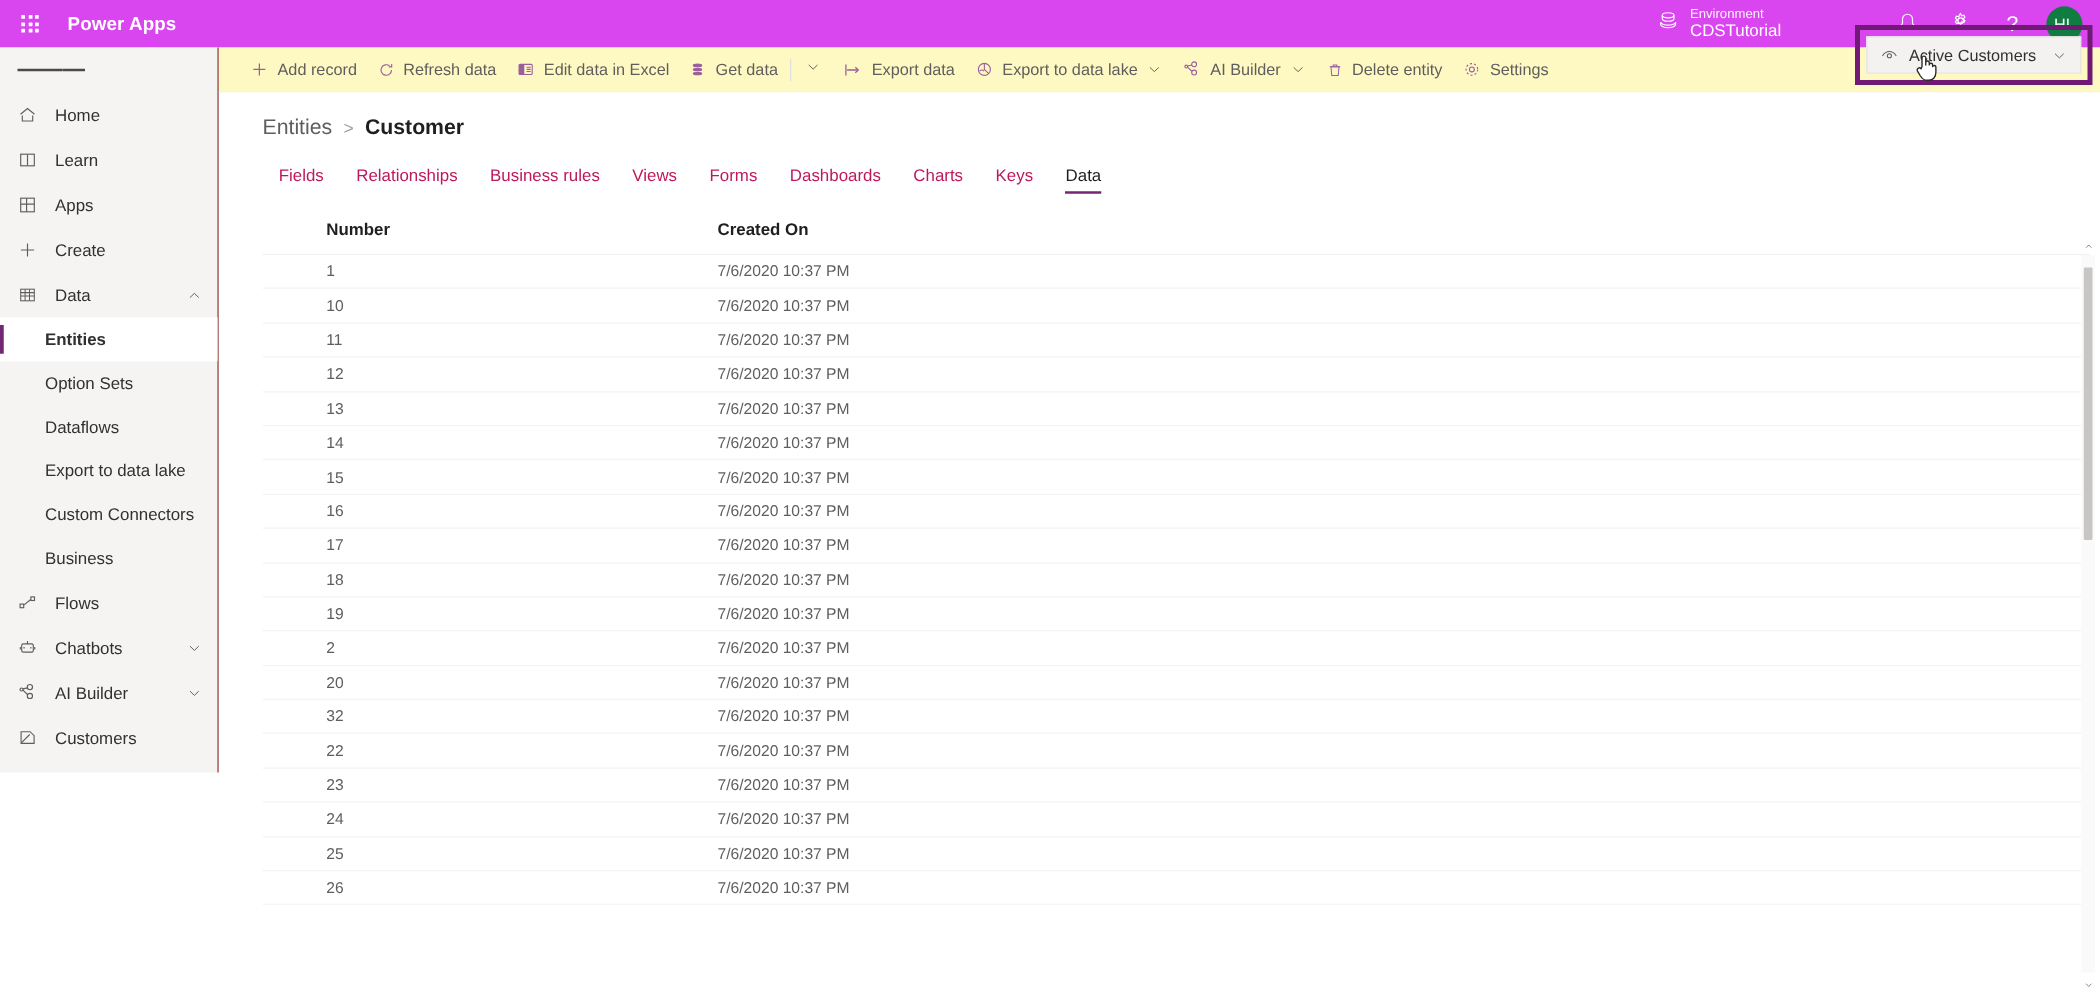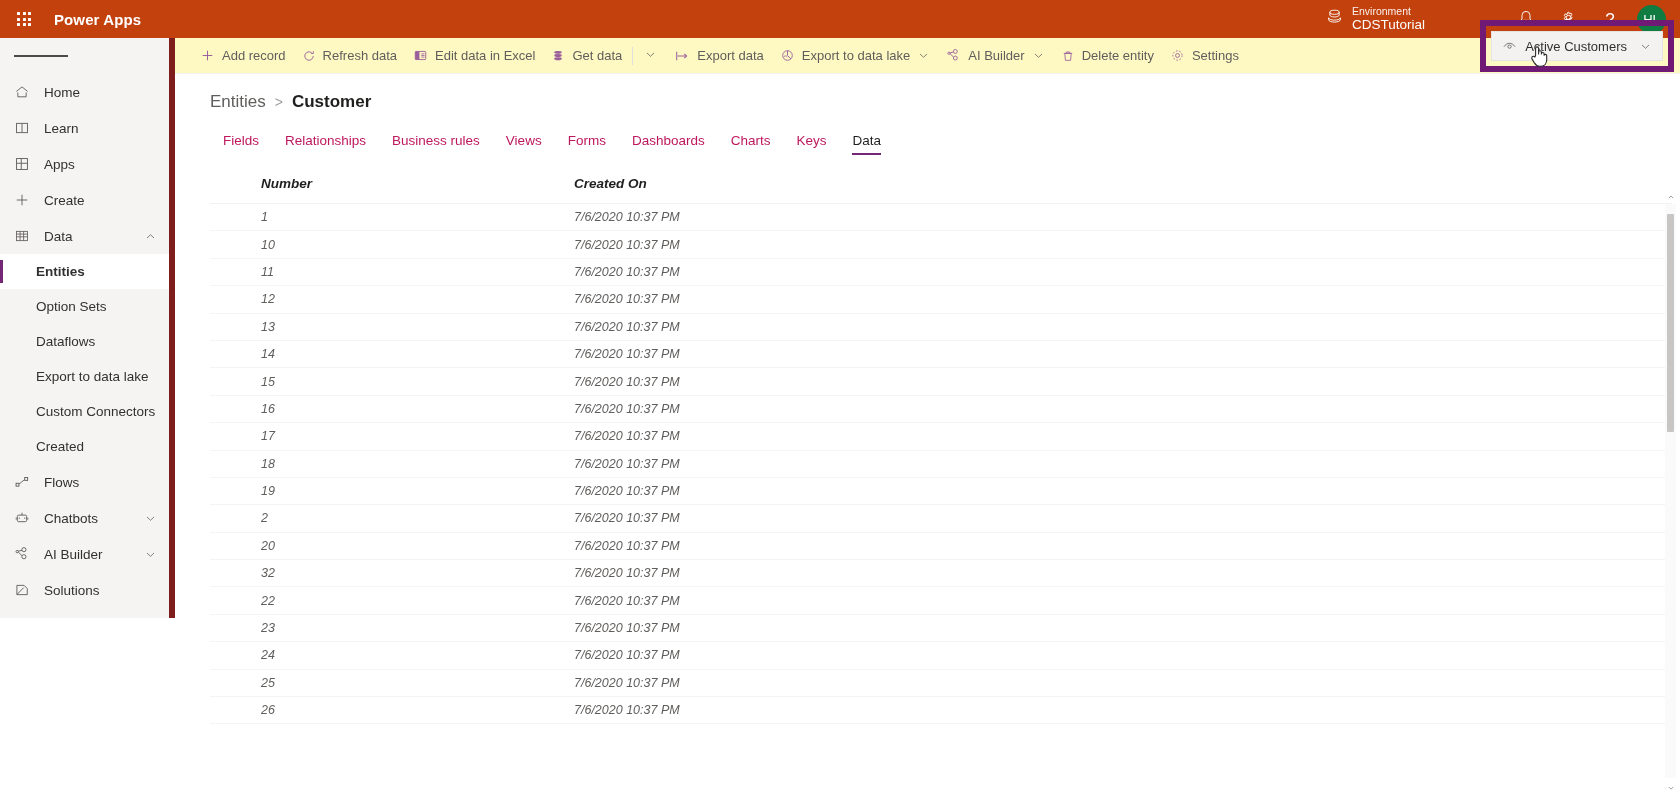--- a/index.html
+++ b/index.html
@@ -6,21 +6,21 @@
   html, body {
     width: 1680px; height: 802px;
     font-family: "Liberation Sans", sans-serif;
     background: #ffffff; overflow: hidden;
   }
   body { position: relative; }
 
   
   .suitebar {
     position: absolute; top: 0; left: 0; width: 1680px; height: 38px;
-    background: #c2410c; display: flex; align-items: center; color: #fff;
+    background: #d946ef; display: flex; align-items: center; color: #fff;
   }
   .waffle { width: 48px; height: 38px; display: flex; align-items: center; justify-content: center; cursor: pointer; }
   .waffle-grid { display: grid; grid-template-columns: repeat(3, 3px); grid-template-rows: repeat(3, 3px); gap: 2.5px; }
   .waffle-grid i { width: 3px; height: 3px; background: #fff; border-radius: 0.5px; display: block; }
   .brand { font-size: 15px; font-weight: bold; letter-spacing: .1px; margin-left: 6px; cursor: pointer; }
 
   .suite-right { margin-left: auto; display: flex; align-items: center; height: 38px; }
   .env-block { display: flex; align-items: center; gap: 9px; margin-right: 80px; }
   .env-text { line-height: 1.15; }
   .env-label { font-size: 10.5px; opacity: .92; display: block; }
@@ -29,21 +29,21 @@
   .avatar {
     width: 29px; height: 29px; border-radius: 50%; background: #107C41;
     color: #fff; font-size: 13px; font-weight: normal;
     display: flex; align-items: center; justify-content: center;
     margin: 0 14px 0 6px; cursor: pointer;
   }
 
   
   .sidenav {
     position: absolute; top: 38px; left: 0; width: 175px; height: 580px;
-    background: #F5F4F3; border-right: 6px solid #7f1d1d;
+    background: #F5F4F3; border-right: 1px solid #7f1d1d;
   }
   .hamburger { height: 36px; display: flex; align-items: center; padding-left: 14px; cursor: pointer; }
   .hamburger span { display: block; width: 18px; height: 1.4px; background: #4A4A4A; margin: 2.6px 0; }
   .nav-item {
     height: 36px; display: flex; align-items: center; padding: 0 12px 0 14px;
     font-size: 13.5px; color: #323130; cursor: pointer; position: relative;
   }
   .nav-ico { width: 20px; display: flex; align-items: center; justify-content: flex-start; flex: 0 0 20px; color: #605E5C; }
   .nav-label { margin-left: 10px; white-space: nowrap; }
   .nav-chev { margin-left: auto; color: #605E5C; display: flex; align-items: center; }
@@ -67,21 +67,21 @@
     font-size: 13px; color: #605E5C; cursor: pointer; white-space: nowrap;
   }
   .cmd .ci { display: flex; align-items: center; justify-content: center; margin-right: 7px; color: #9B5F9B; }
   .cmd .cchev { margin-left: 7px; display: flex; align-items: center; }
   .cmd-split { display: flex; align-items: center; height: 36px; padding: 0 9px; cursor: pointer; color: #605E5C; }
   .cmd-sep { width: 1px; height: 18px; background: #E1DFDD; margin: 0 2px; }
 
   
   .viewsel-wrap {
     position: absolute; top: 20px; right: 6px;
-    border: 6px solid #701a75; padding: 5px; background: transparent;
+    border: 4px solid #701a75; padding: 5px; background: transparent;
   }
   .viewsel {
     display: flex; align-items: center; height: 30px; padding: 0 10px;
     background: #F3F2F1; border: 1px solid #E6E4E2; font-size: 13px; color: #323130;
     cursor: pointer; white-space: nowrap;
   }
   .viewsel .vi { margin-right: 8px; display: flex; align-items: center; color: #605E5C; }
   .viewsel .vchev { margin-left: 12px; display: flex; align-items: center; color: #605E5C; }
   .cursor-hand { position: absolute; left: 44px; top: 18px; pointer-events: none; }
 
@@ -95,21 +95,21 @@
   .tabs { display: flex; align-items: center; padding-left: 35px; margin-top: 15px; gap: 0; }
   .tab {
     font-size: 13.5px; color: #be185d; padding: 6px 13px 9px 13px; cursor: pointer; position: relative; white-space: nowrap;
   }
   .tab.active { color: #201F1E; }
   .tab.active::after {
     content: ""; position: absolute; left: 13px; right: 13px; bottom: 2px; height: 2px; background: #742774;
   }
 
   
-  .gridwrap { position: absolute; top: 90px; left: 35px; right: 8px; bottom: 0; font-style: italic; }
+  .gridwrap { position: absolute; top: 90px; left: 35px; right: 8px; bottom: 0; }
   .grid-head {
     display: flex; align-items: center; height: 40px; font-size: 13.5px;
     font-weight: bold; color: #201F1E; border-bottom: 1px solid #F3F2F1;
   }
   .col-num { width: 355px; padding-left: 51px; }
   .col-date { flex: 1; padding-left: 9px; }
   .grid-body { position: absolute; top: 40px; left: 0; right: 0; bottom: 0; overflow: hidden; }
   .grid-row {
     display: flex; align-items: center; height: 27.4px; font-size: 12.5px;
     color: #605E5C; border-bottom: 1px solid #F5F4F3;
@@ -253,21 +253,21 @@
   <div class="nav-sub">
     <span>Dataflows</span>
   </div>
   <div class="nav-sub">
     <span>Export to data lake</span>
   </div>
   <div class="nav-sub">
     <span>Custom Connectors</span>
   </div>
   <div class="nav-sub">
-    <span>Created</span>
+    <span>Business</span>
   </div>
 
   <div class="nav-item">
     <span class="nav-ico">
       <svg width="16" height="16" viewBox="0 0 20 20" fill="none" stroke="#605E5C" stroke-width="1.15">
           <rect x="2.6" y="11.6" width="3.6" height="3.6"></rect>
           <rect x="13.4" y="4.4" width="3.6" height="3.6"></rect>
           <path d="M6.6 12.4L13.2 7"></path>
         </svg>
     </span>
@@ -306,21 +306,21 @@
     </span>
   </div>
 
   <div class="nav-item">
     <span class="nav-ico">
       <svg width="16" height="16" viewBox="0 0 20 20" fill="none" stroke="#605E5C" stroke-width="1.15">
           <path d="M3.6 4.2h9l4 4v7.6h-13z"></path>
           <path d="M3.8 15.4l8.4-8.4"></path>
         </svg>
     </span>
-    <span class="nav-label">Solutions</span>
+    <span class="nav-label">Customers</span>
   </div>
 </div>
 
 <div class="cmdbar">
 
   <div class="cmd">
     <span class="ci">
       <svg width="15" height="15" viewBox="0 0 20 20" fill="none" stroke="#9B5F9B" stroke-width="1.3">
           <path d="M10 3.6v12.8M3.6 10h12.8"></path>
         </svg>

